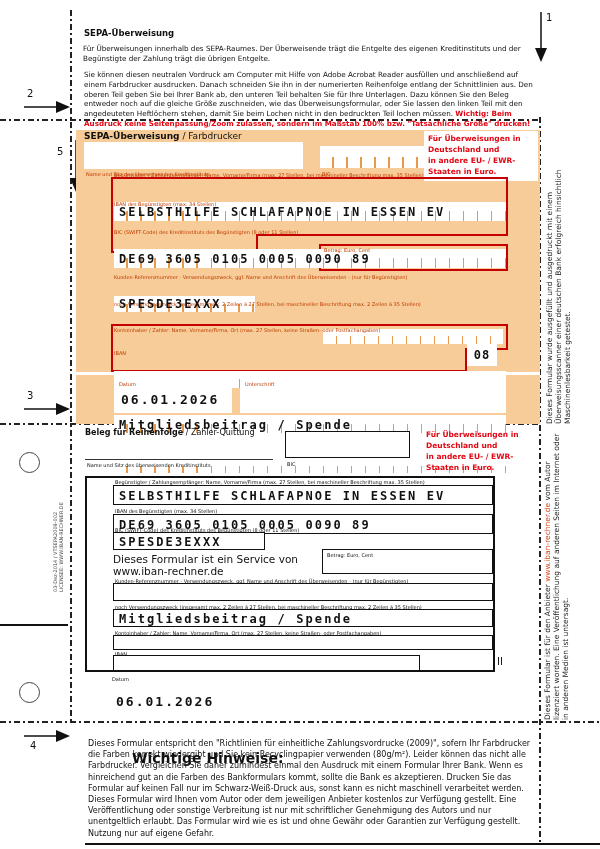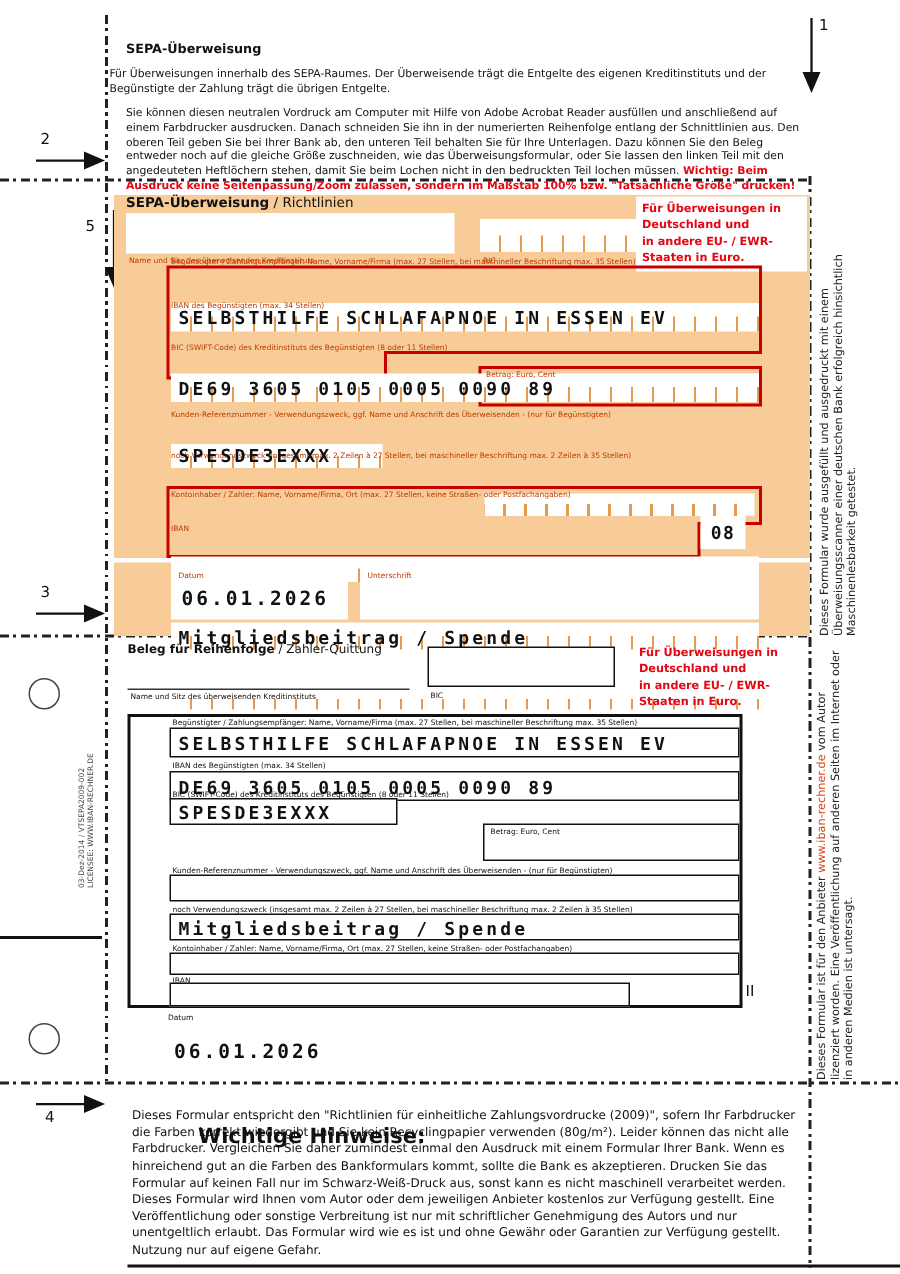--- a/index.html
+++ b/index.html
@@ -69,26 +69,26 @@
   <svg class="abs" style="left:24px;top:729px;" width="46" height="14">
       <line x1="0" y1="7" x2="34" y2="7" stroke="#111" stroke-width="1.5"></line>
       <polygon points="32,1 32,13 46,7" fill="#111"></polygon>
     </svg>
   <span class="abs marknum" style="left:30px;top:740px;">4</span>
 
   <div class="abs hole" style="left:19px;top:452px;"></div>
   <div class="abs hole" style="left:19px;top:682px;"></div>
 
   <div class="abs" style="left:84px;top:28px;font-size:8.5px;font-weight:bold;">SEPA-Überweisung</div>
-  <div class="abs small" style="left:73px;top:44px;width:452px;">Für Überweisungen innerhalb des SEPA-Raumes. Der Überweisende trägt die Entgelte des eigenen Kreditinstituts und der Begünstigte der Zahlung trägt die übrigen Entgelte.</div>
+  <div class="abs small" style="left:83px;top:44px;width:452px;">Für Überweisungen innerhalb des SEPA-Raumes. Der Überweisende trägt die Entgelte des eigenen Kreditinstituts und der Begünstigte der Zahlung trägt die übrigen Entgelte.</div>
   <div class="abs small" style="left:84px;top:70px;width:452px;"><span>Sie können diesen neutralen Vordruck am Computer mit Hilfe von Adobe Acrobat Reader ausfüllen und anschließend auf einem Farbdrucker ausdrucken. Danach schneiden Sie ihn in der numerierten Reihenfolge entlang der Schnittlinien aus. Den oberen Teil geben Sie bei Ihrer Bank ab, den unteren Teil behalten Sie für Ihre Unterlagen. Dazu können Sie den Beleg entweder noch auf die gleiche Größe zuschneiden, wie das Überweisungsformular, oder Sie lassen den linken Teil mit den angedeuteten Heftlöchern stehen, damit Sie beim Lochen nicht in den bedruckten Teil lochen müssen. </span><span class="red">Wichtig: Beim Ausdruck keine Seitenpassung/Zoom zulassen, sondern im Maßstab 100% bzw. "Tatsächliche Größe" drucken!</span></div>
 
   <div class="abs" style="left:76px;top:130px;width:464px;height:294px;background:#f8cc98;"></div>
 
-  <div class="abs" style="left:84px;top:131px;font-size:9px;"><b>SEPA-Überweisung</b><span> / Richtlinien</span></div>
+  <div class="abs" style="left:84px;top:131px;font-size:9px;"><b>SEPA-Überweisung</b><span> / Farbdrucker</span></div>
 
   <div class="abs" style="left:84px;top:142px;width:219px;height:27px;background:#fff;"></div>
   <div class="abs lbl1" style="left:86px;top:171px;">Name und Sitz des überweisenden Kreditinstituts</div>
 
   <div class="abs comb" style="left:320px;top:146px;width:185px;height:22px;"></div>
   <div class="abs lbl1" style="left:322px;top:171px;">BIC</div>
 
   <div class="abs" style="left:424px;top:131px;width:114px;height:50px;background:#fff;"></div>
   <div class="abs regnote preline" style="left:428px;top:133px;width:110px;">Für Überweisungen in
 Deutschland und
@@ -168,20 +168,24 @@
   <div class="abs lbl2" style="left:115px;top:508px;">IBAN des Begünstigten (max. 34 Stellen)</div>
   <div class="abs bbox" style="left:113px;top:514px;width:380px;height:20px;">
       <div class="mono" style="padding:3px 0 0 5px;">DE69 3605 0105 0005 0090 89</div>
     </div>
 
   <div class="abs lbl2" style="left:115px;top:527px;">BIC (SWIFT-Code) des Kreditinstituts des Begünstigten (8 oder 11 Stellen)</div>
   <div class="abs bbox" style="left:113px;top:532px;width:152px;height:18px;">
       <div class="mono" style="padding:2px 0 0 5px;">SPESDE3EXXX</div>
     </div>
 
+  <div class="abs notetext" style="left:113px;top:553px;">
+    <div>Dieses Formular ist ein Service von</div>
+    <div>www.iban-rechner.de</div>
+  </div>
 
   <div class="abs bbox" style="left:322px;top:549px;width:171px;height:25px;">
       <div class="lbl2" style="padding:2px 0 0 4px;">Betrag: Euro, Cent</div>
     </div>
 
   <div class="abs lbl2" style="left:115px;top:578px;">Kunden-Referenznummer - Verwendungszweck, ggf. Name und Anschrift des Überweisenden - (nur für Begünstigten)</div>
   <div class="abs bbox" style="left:113px;top:583px;width:380px;height:18px;"></div>
 
   <div class="abs lbl2" style="left:115px;top:604px;">noch Verwendungszweck  (insgesamt max. 2 Zeilen à 27 Stellen, bei maschineller Beschriftung max. 2 Zeilen à 35 Stellen)</div>
   <div class="abs bbox" style="left:113px;top:609px;width:380px;height:18px;">

